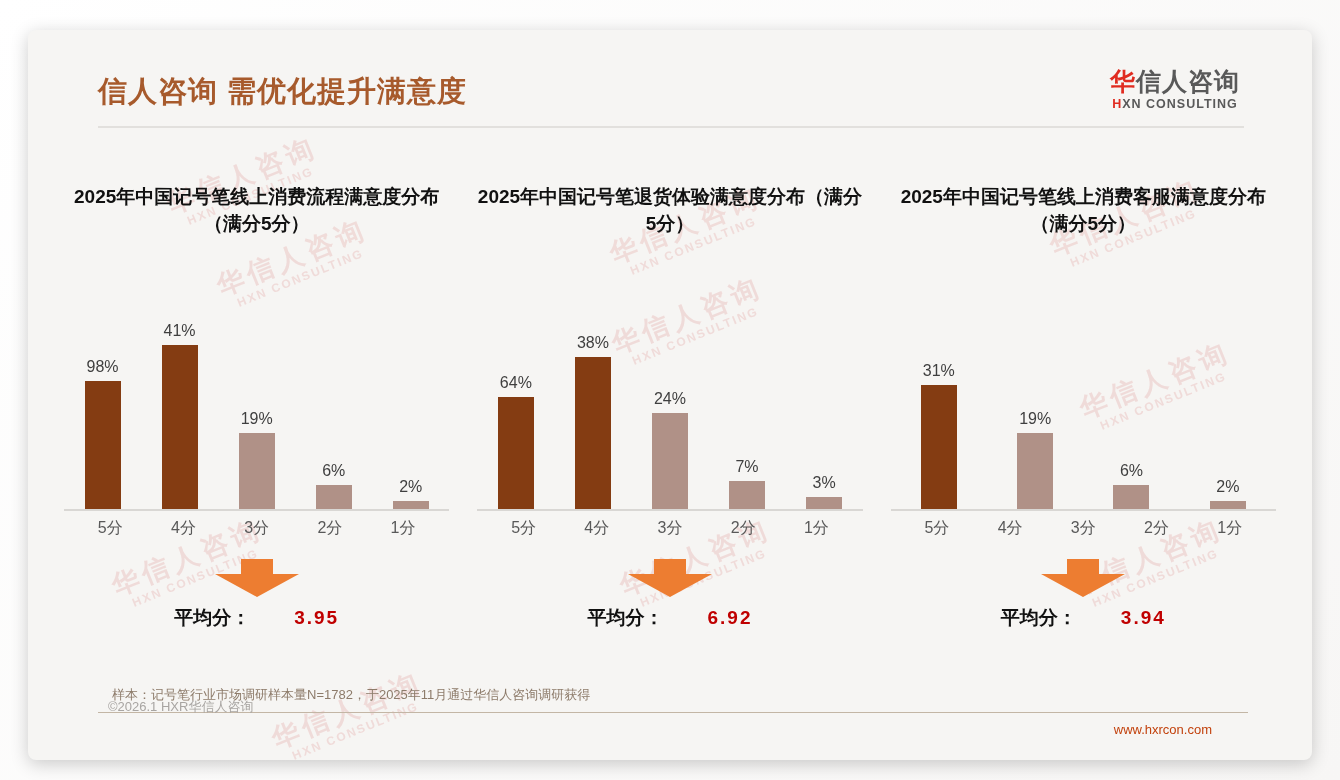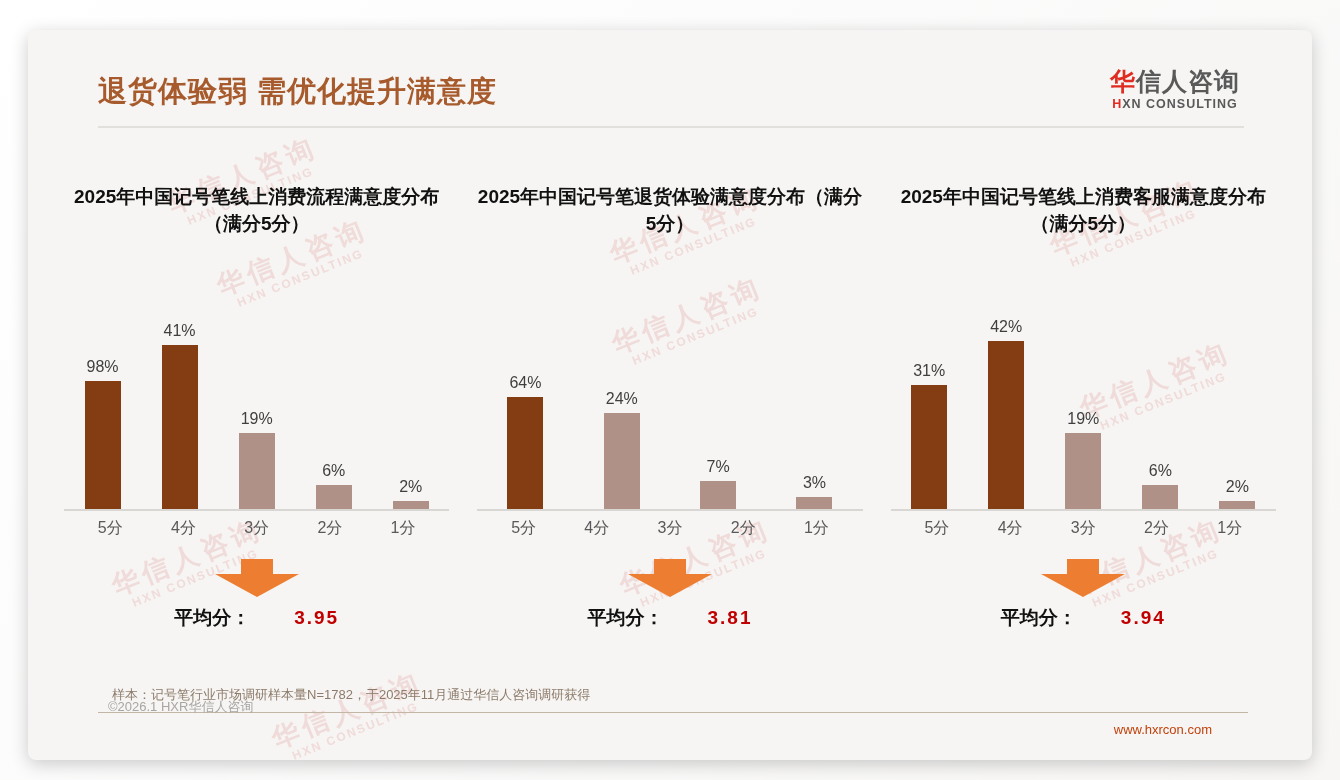--- a/index.html
+++ b/index.html
@@ -111,21 +111,21 @@
   <div class="wm" style="left:1022px;top:512px;">
     <span class="wm1">华信人咨询</span>
     <span class="wm2">HXN CONSULTING</span>
   </div>
   <div class="wm" style="left:222px;top:665px;">
     <span class="wm1">华信人咨询</span>
     <span class="wm2">HXN CONSULTING</span>
   </div>
 
   <div class="header">
-    <div class="page-title">退货体验弱 需优化提升满意度</div>
+    <div class="page-title">信人咨询 需优化提升满意度</div>
     <div class="logo">
       <div class="logo-cn"><span class="red">华</span><span>信人咨询</span></div>
       <div class="logo-en"><span class="red">H</span><span>XN CONSULTING</span></div>
     </div>
   </div>
   <hr class="hrule">
 
   <div class="charts">
     <div class="chart-col">
       <div class="chart-title">2025年中国记号笔线上消费流程满意度分布（满分5分）</div>
@@ -167,20 +167,24 @@
     </div>
 
     <div class="chart-col">
       <div class="chart-title">2025年中国记号笔退货体验满意度分布（满分5分）</div>
       <div class="plot">
           <div class="slot">
             <div class="val">64%</div>
             <div class="bar" style="height: 112px; background: rgb(132, 60, 18);"></div>
           </div>
           <div class="slot">
+            <div class="val">38%</div>
+            <div class="bar" style="height: 152px; background: rgb(132, 60, 18);"></div>
+          </div>
+          <div class="slot">
             <div class="val">24%</div>
             <div class="bar" style="height: 96px; background: rgb(176, 145, 135);"></div>
           </div>
           <div class="slot">
             <div class="val">7%</div>
             <div class="bar" style="height: 28px; background: rgb(176, 145, 135);"></div>
           </div>
           <div class="slot">
             <div class="val">3%</div>
             <div class="bar" style="height: 12px; background: rgb(176, 145, 135);"></div>
@@ -191,33 +195,29 @@
           <div class="cat">4分</div>
           <div class="cat">3分</div>
           <div class="cat">2分</div>
           <div class="cat">1分</div>
         </div>
       <div class="arrow-wrap">
         <svg width="84" height="38" viewBox="0 0 84 38">
             <polygon class="arrow-shape" points="26,0 58,0 58,15 84,15 42,38 0,15 26,15" fill="#ED7D31"></polygon>
           </svg>
       </div>
-      <div class="avg"><span>平均分：</span><span class="avg-num">3.81</span></div>
+      <div class="avg"><span>平均分：</span><span class="avg-num">6.92</span></div>
     </div>
 
     <div class="chart-col">
       <div class="chart-title">2025年中国记号笔线上消费客服满意度分布（满分5分）</div>
       <div class="plot">
           <div class="slot">
             <div class="val">31%</div>
             <div class="bar" style="height: 124px; background: rgb(132, 60, 18);"></div>
-          </div>
-          <div class="slot">
-            <div class="val">42%</div>
-            <div class="bar" style="height: 168px; background: rgb(132, 60, 18);"></div>
           </div>
           <div class="slot">
             <div class="val">19%</div>
             <div class="bar" style="height: 76px; background: rgb(176, 145, 135);"></div>
           </div>
           <div class="slot">
             <div class="val">6%</div>
             <div class="bar" style="height: 24px; background: rgb(176, 145, 135);"></div>
           </div>
           <div class="slot">

